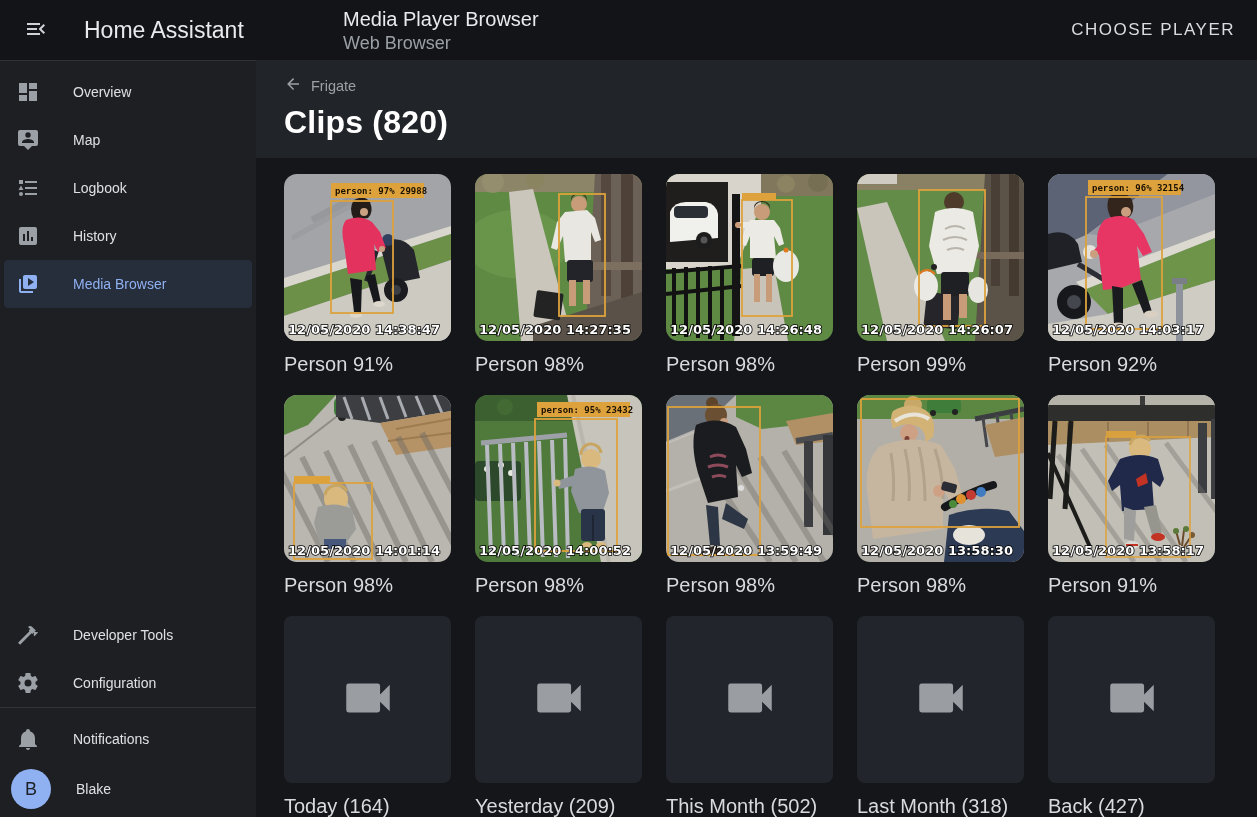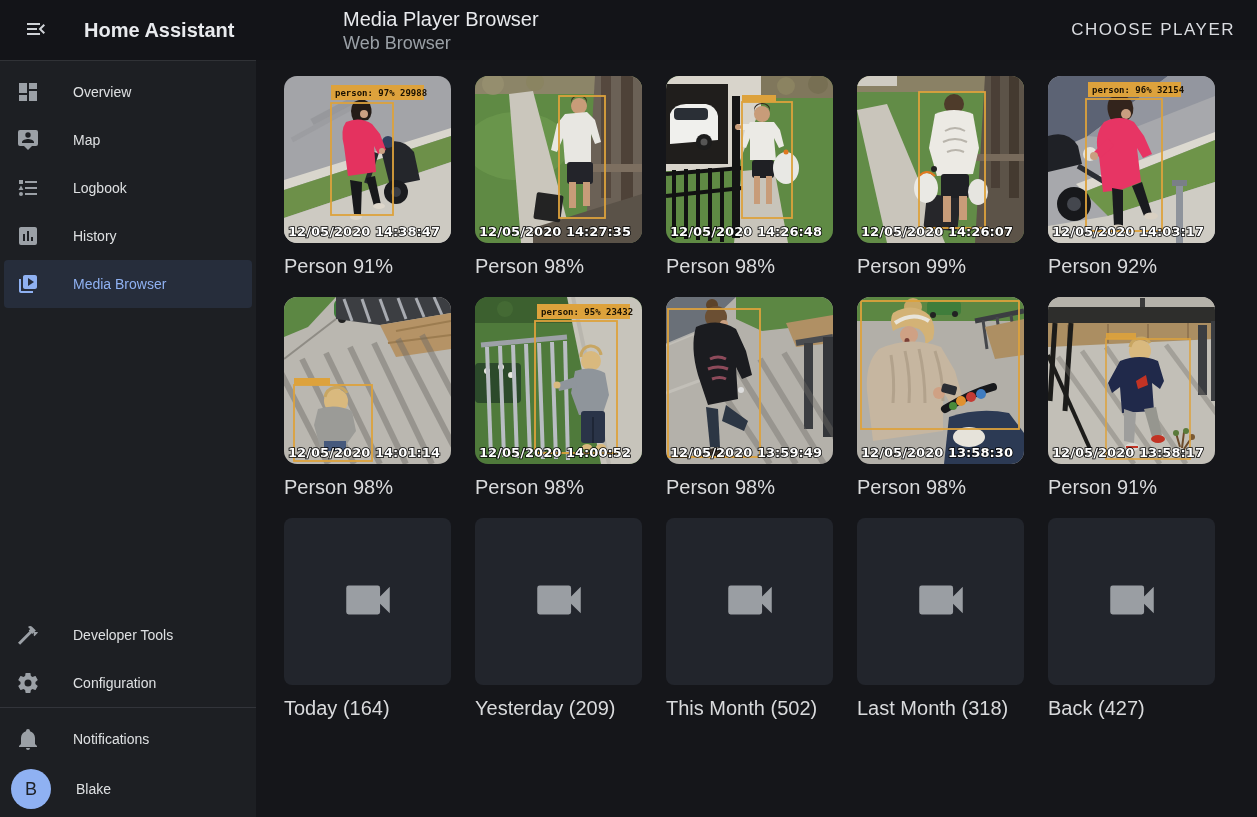--- a/index.html
+++ b/index.html
@@ -6,21 +6,21 @@
   html,body { width:1257px; height:817px; overflow:hidden; background:#15161a;
               font-family:"Liberation Sans", sans-serif; }
 
   
   .app-bar { position:fixed; top:0; left:0; width:1257px; height:60px;
              background:#131418; display:flex; align-items:center; z-index:20; }
   .app-bar-left { width:256px; display:flex; align-items:center; padding-left:14px; flex:none; }
   .icon-btn { width:44px; height:44px; border:none; background:transparent; display:flex;
               align-items:center; justify-content:center; cursor:pointer; border-radius:50%; }
   .icon-btn svg { width:24px; height:24px; fill:#cfd2d6; }
-  .ha-title { color:#e8eaed; font-size:20px; margin-left:26px; font-weight:700; }
+  .ha-title { color:#e8eaed; font-size:23px; margin-left:26px; font-weight:400; }
   .app-bar-main { flex:1; display:flex; align-items:center; height:100%; }
   .panel-title-wrap { margin-left:87px; }
   .panel-title { color:#e8eaed; font-size:20px; font-weight:400; line-height:24px; }
   .panel-subtitle { color:#9aa0a6; font-size:18px; margin-top:2px; }
   .choose-player { margin-left:auto; margin-right:8px; background:transparent; border:none;
                    color:#dadce0; font-size:17px; font-weight:500; letter-spacing:1.5px;
                    padding:10px 14px; cursor:pointer; font-family:"Liberation Sans",sans-serif; }
 
   
   .sidebar { position:fixed; top:60px; left:0; bottom:0; width:256px; background:#1d1f23;
@@ -164,20 +164,29 @@
       <span class="lbl">Notifications</span>
     </div>
     <div class="profile-row">
       <span class="avatar">B</span>
       <span class="lbl">Blake</span>
     </div>
   </div>
 </div>
 
 <div class="main">
+  <div class="content-header">
+    <div class="breadcrumb">
+      <span><svg viewBox="0 0 24 24">
+            <path d="M20,11V13H8L13.5,18.5L12.08,19.92L4.16,12L12.08,4.08L13.5,5.5L8,11H20Z"></path>
+          </svg></span>
+      <span>Frigate</span>
+    </div>
+    <div class="page-title">Clips (820)</div>
+  </div>
 
   <div class="grid">
 
     <div class="cell">
       <div class="thumb">
         <svg viewBox="0 0 167 167">
           <rect width="167" height="167" fill="#a3a4a8"></rect>
           <path d="M28,46 L92,12" stroke="#909195" stroke-width="7" opacity=".6" fill="none"></path>
           <path d="M8,64 L70,30" stroke="#95969a" stroke-width="5" opacity=".5" fill="none"></path>
           <polygon points="0,104 167,52 167,60 0,114" fill="#d9d6cd"></polygon>

